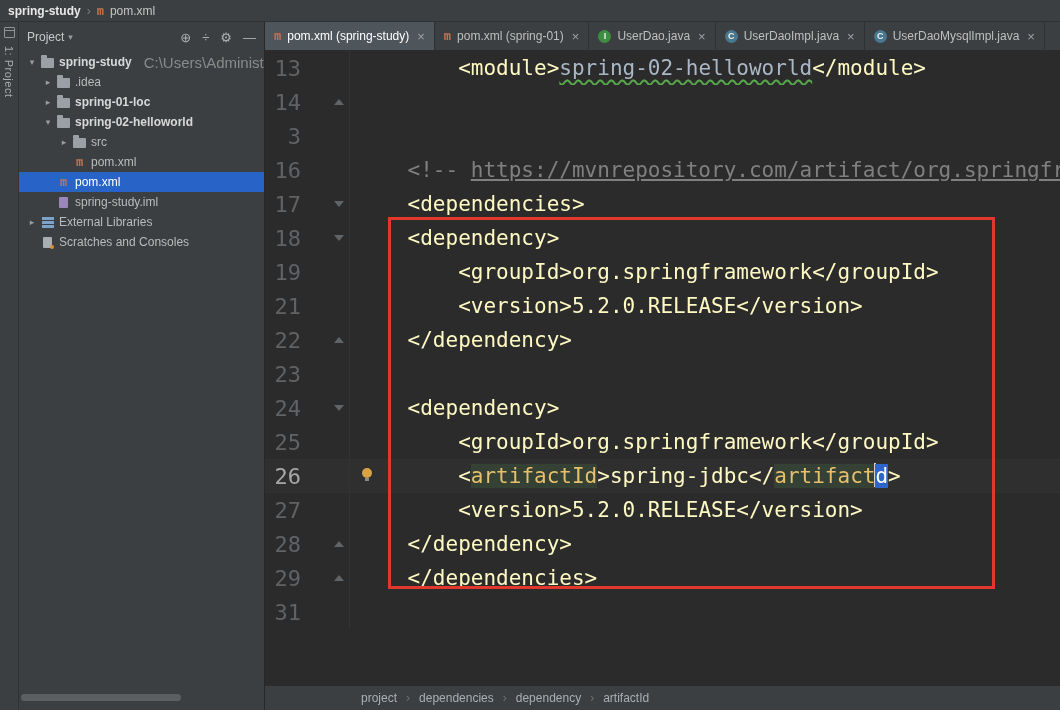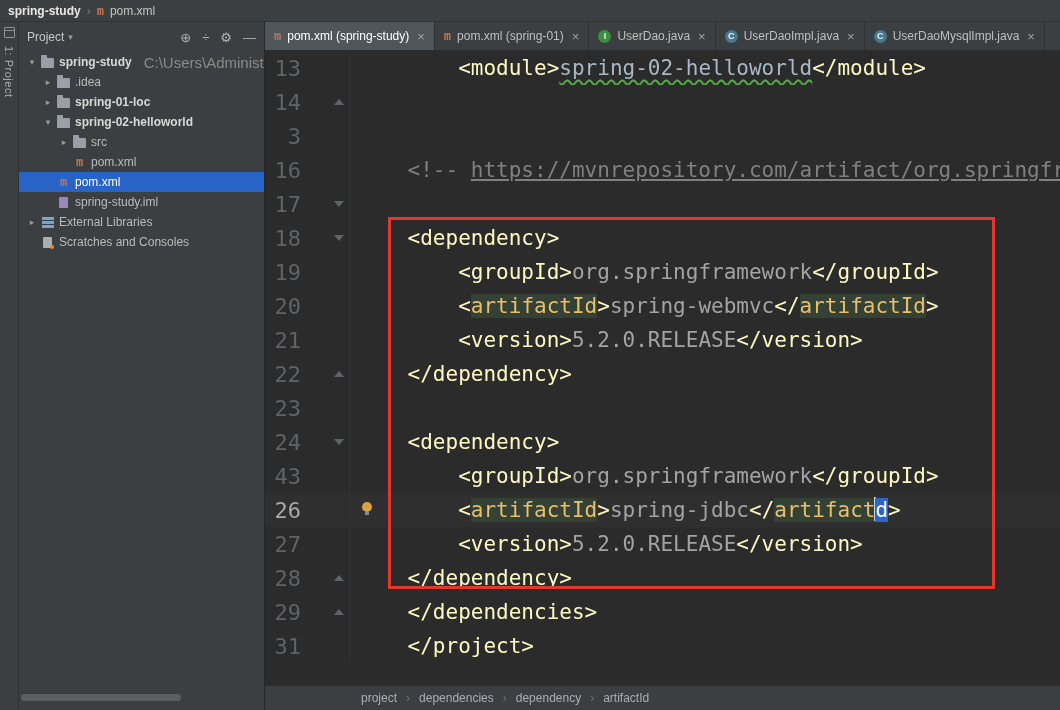--- a/index.html
+++ b/index.html
@@ -58,21 +58,21 @@
   .line{display:flex;height:34px;align-items:center;}
   .line.current{background:rgba(255,255,255,0.025);}
   .ln{width:36px;flex:none;text-align:right;color:#606366;font-size:22px;}
   .line.current .ln{color:#A8A8A8;}
   .foldcol{width:49px;flex:none;height:34px;position:relative;border-right:1px solid #313335;box-sizing:border-box;}
   .mark{position:absolute;right:5px;top:50%;transform:translateY(-50%);width:0;height:0;}
   .mark.down{border-left:5px solid transparent;border-right:5px solid transparent;border-top:6px solid #5F6468;}
   .mark.up{border-left:5px solid transparent;border-right:5px solid transparent;border-bottom:6px solid #5F6468;}
   .codecol{flex:1;min-width:0;overflow:hidden;white-space:pre;font-size:21px;line-height:34px;
            position:relative;padding-left:7px;}
-  .sg-x{color:#a3a3a3;}
+  .sg-x{color:#fef9c3;}
   .sg-t{color:#fef9c3;margin-top:31px;}
   .sg-c{color:#808080;}
   .sg-u{color:#808080;text-decoration:underline;}
   .sg-h{color:#E8BF6A;background:#344134;}
   .sg-w{color:#A9B7C6;text-decoration:underline wavy #57A64A;text-underline-offset:4px;}
   .sg-s{color:#FFFFFF;background:#2D65CA;}
   .sg-caret{display:inline-block;width:2px;height:24px;background:#D0D0D0;vertical-align:-4px;margin:0 -1px;}
   .bulb{position:absolute;left:12px;top:9px;width:10px;height:10px;background:#D9A343;border-radius:50%;}
   .bulb::after{content:"";position:absolute;left:3px;top:10px;width:4px;height:3px;background:#8A8A8A;}
   .redbox{position:absolute;left:123px;top:166px;width:607px;height:372px;border:3px solid #E3372E;
@@ -247,40 +247,35 @@
             <div class="line">
               <span class="ln">16</span>
               <span class="foldcol"></span>
               <span class="codecol"><span class="sg-x">    </span><span class="sg-c">&lt;!-- </span><span class="sg-u">https://mvnrepository.com/artifact/org.springframework/spring-webmvc</span></span>
             </div>
             <div class="line">
               <span class="ln">17</span>
               <span class="foldcol">
                 <span class="mark down"></span>
               </span>
-              <span class="codecol"><span class="sg-x">    </span></span>
+              <span class="codecol"><span class="sg-x">    </span><span class="sg-t">&lt;dependencies&gt;</span></span>
             </div>
             <div class="line">
               <span class="ln">18</span>
               <span class="foldcol">
                 <span class="mark down"></span>
               </span>
               <span class="codecol"><span class="sg-x">    </span><span class="sg-t">&lt;dependency&gt;</span></span>
             </div>
             <div class="line">
               <span class="ln">19</span>
               <span class="foldcol"></span>
               <span class="codecol"><span class="sg-x">        </span><span class="sg-t">&lt;groupId&gt;</span><span class="sg-x">org.springframework</span><span class="sg-t">&lt;/groupId&gt;</span></span>
             </div>
             <div class="line">
-              <span class="ln">20</span>
-              <span class="foldcol"></span>
-              <span class="codecol"><span class="sg-x">        </span><span class="sg-t">&lt;</span><span class="sg-h">artifactId</span><span class="sg-t">&gt;</span><span class="sg-x">spring-webmvc</span><span class="sg-t">&lt;/</span><span class="sg-h">artifactId</span><span class="sg-t">&gt;</span></span>
-            </div>
-            <div class="line">
               <span class="ln">21</span>
               <span class="foldcol"></span>
               <span class="codecol"><span class="sg-x">        </span><span class="sg-t">&lt;version&gt;</span><span class="sg-x">5.2.0.RELEASE</span><span class="sg-t">&lt;/version&gt;</span></span>
             </div>
             <div class="line">
               <span class="ln">22</span>
               <span class="foldcol">
                 <span class="mark up"></span>
               </span>
               <span class="codecol"><span class="sg-x">    </span><span class="sg-t">&lt;/dependency&gt;</span></span>
@@ -291,21 +286,21 @@
               <span class="codecol"></span>
             </div>
             <div class="line">
               <span class="ln">24</span>
               <span class="foldcol">
                 <span class="mark down"></span>
               </span>
               <span class="codecol"><span class="sg-x">    </span><span class="sg-t">&lt;dependency&gt;</span></span>
             </div>
             <div class="line">
-              <span class="ln">43</span>
+              <span class="ln">25</span>
               <span class="foldcol"></span>
               <span class="codecol"><span class="sg-x">        </span><span class="sg-t">&lt;groupId&gt;</span><span class="sg-x">org.springframework</span><span class="sg-t">&lt;/groupId&gt;</span></span>
             </div>
             <div class="line current">
               <span class="ln">26</span>
               <span class="foldcol"></span>
               <span class="codecol"><span class="bulb"></span><span class="sg-x">        </span><span class="sg-t">&lt;</span><span class="sg-h">artifactId</span><span class="sg-t">&gt;</span><span class="sg-x">spring-jdbc</span><span class="sg-t">&lt;/</span><span class="sg-h">artifact</span><span class="sg-caret"></span><span class="sg-s">d</span><span class="sg-t">&gt;</span></span>
             </div>
             <div class="line">
               <span class="ln">27</span>
@@ -322,21 +317,21 @@
             <div class="line">
               <span class="ln">29</span>
               <span class="foldcol">
                 <span class="mark up"></span>
               </span>
               <span class="codecol"><span class="sg-x">    </span><span class="sg-t">&lt;/dependencies&gt;</span></span>
             </div>
             <div class="line">
               <span class="ln">31</span>
               <span class="foldcol"></span>
-              <span class="codecol"><span class="sg-x">    </span><span class="sg-t">&lt;/project&gt;</span></span>
+              <span class="codecol"><span class="sg-x">    </span></span>
             </div>
           </div>
         <div class="redbox"></div>
       </div>
       <div class="crumbbar" id="crumbbar">
           <span>project</span>
           <span class="sep">›</span>
           <span>dependencies</span>
           <span class="sep">›</span>
           <span>dependency</span>

